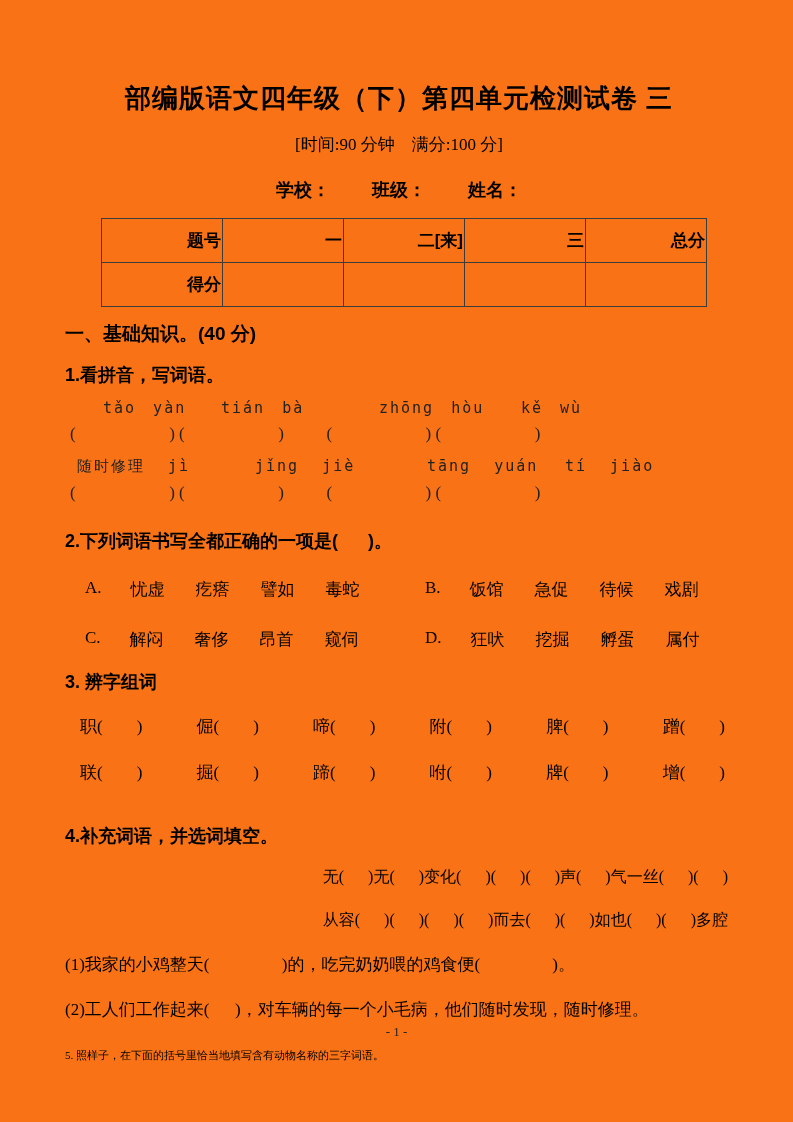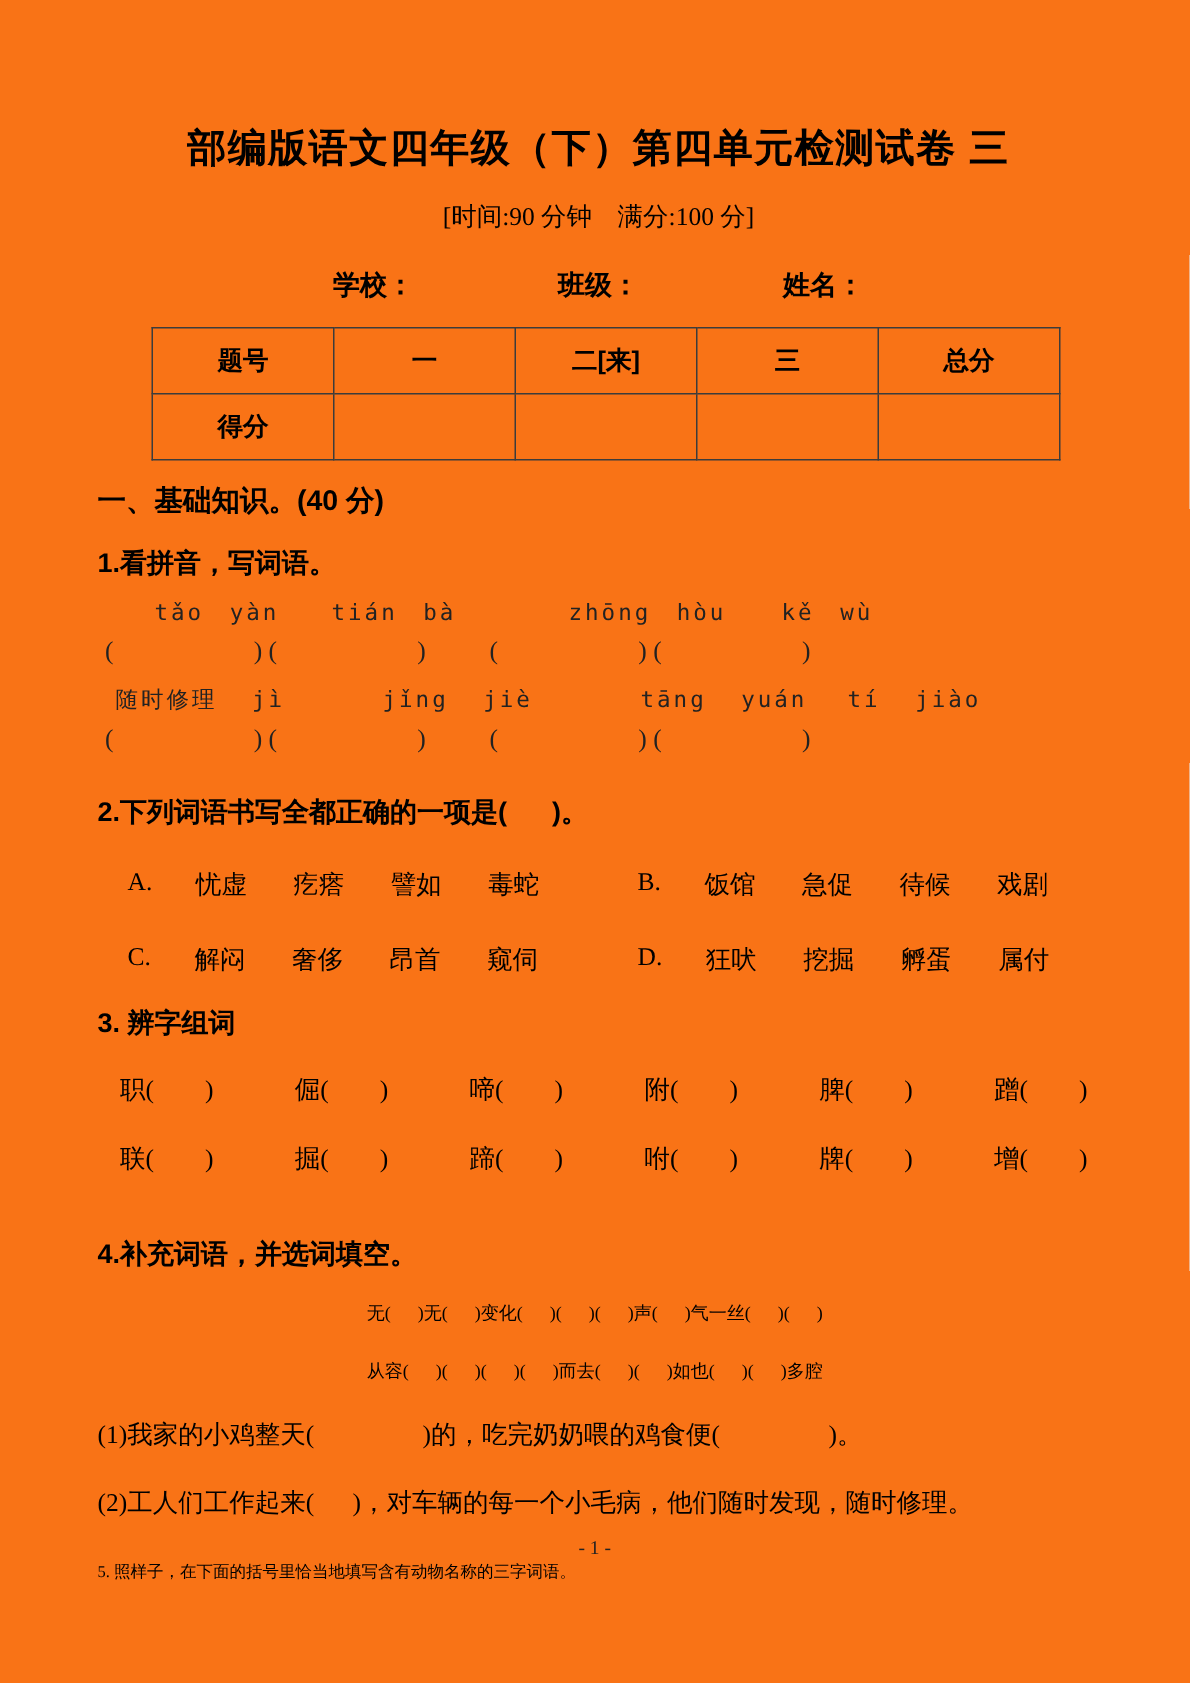--- a/index.html
+++ b/index.html
@@ -12,27 +12,27 @@
     padding:84px 60px 0 65px;
     font-family:"Liberation Serif","DejaVu Serif",serif;
     color:#000;
     overflow:hidden;
   }
   .hei { font-family:"Liberation Sans","DejaVu Sans",sans-serif; font-weight:bold; }
   .pre { white-space:pre; }
 
   .title { text-align:center; font-size:26px; line-height:1.1; letter-spacing:1px; }
   .meta  { text-align:center; font-size:17px; margin-top:20px; }
-  .fields{ display:flex; justify-content:center; gap:96px; font-size:18px; margin-top:22px; }
+  .fields{ display:flex; justify-content:center; gap:42px; font-size:18px; margin-top:22px; }
 
   table.score { border-collapse:collapse; margin:16px 0 0 36px; table-layout:fixed; }
   table.score td {
     border:1.6px solid #3c3c3c;
     width:118px; height:41px;
-    text-align:center; vertical-align:middle;
+    text-align:right; vertical-align:middle;
     font-family:"Liberation Sans","DejaVu Sans",sans-serif;
     font-weight:bold; font-size:17px;
   }
 
   .sec-head { font-size:19px; margin-top:14px; }
   .q-head   { font-size:18px; }
   .q1-head  { margin-top:16px; }
   .q2-head  { margin-top:26px; }
   .q3-head  { margin-top:19px; }
   .q4-head  { margin-top:40px; }
@@ -48,21 +48,21 @@
   .py-r2 .c2 { width:172px; }
   .py-r2 .c3 { width:138px; }
   .paren-line { font-size:17px; margin:7px 0 0 5px; color:#222; }
 
   .opt-row { display:flex; font-size:17px; margin-top:25px; }
   .opt { display:flex; gap:31px; }
   .opt-left { width:360px; padding-left:20px; box-sizing:border-box; }
   .opt .lbl { margin-right:-2px; }
 
   .q3-row { display:flex; justify-content:space-between; width:645px; margin:21px 0 0 15px; font-size:17px; }
-  .q4-row { display:flex; justify-content:center; width:663px; margin-top:19px; font-size:12px; }
+  .q4-row { display:flex; justify-content:flex-end; width:663px; margin-top:19px; font-size:16px; }
   .q4-row.second { margin-top:22px; }
   .subq { font-size:17px; margin-top:22px; }
   .q5-head { font-size:11px; margin-top:27px; }
   .q5-example { font-size:17px; margin:27px 0 0 30px; }
 
   .footer { position:absolute; left:0; right:0; top:1024px; text-align:center; font-size:13px; color:#222; }
 </style>
 </head>
 <body>
 

